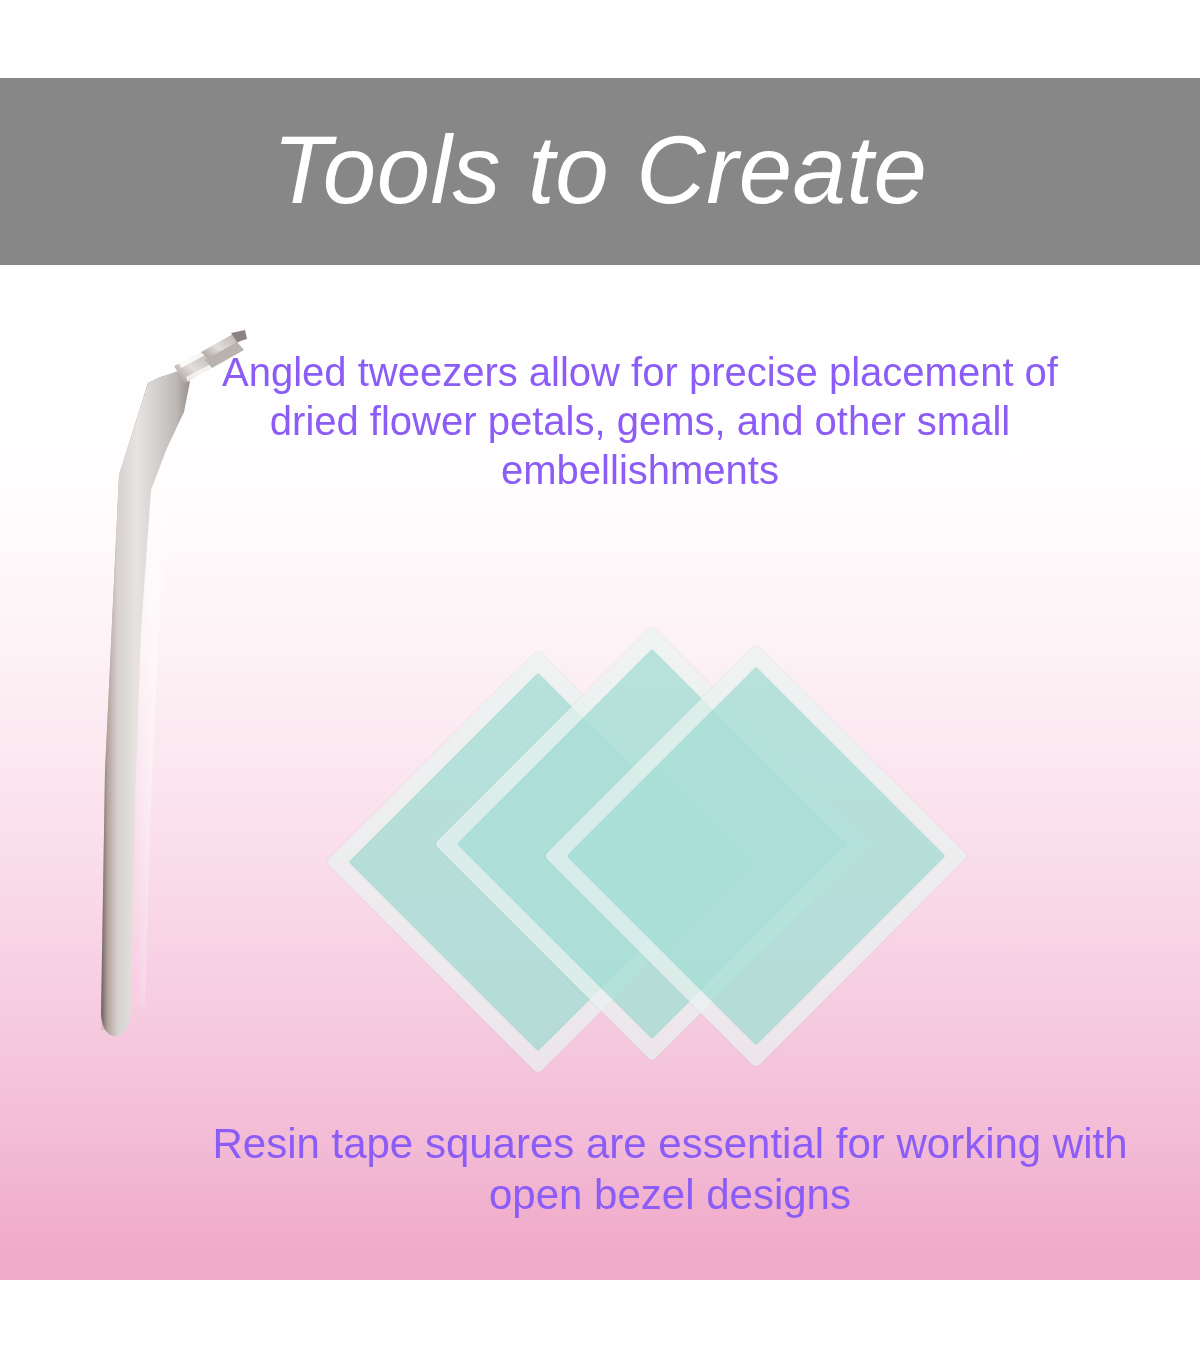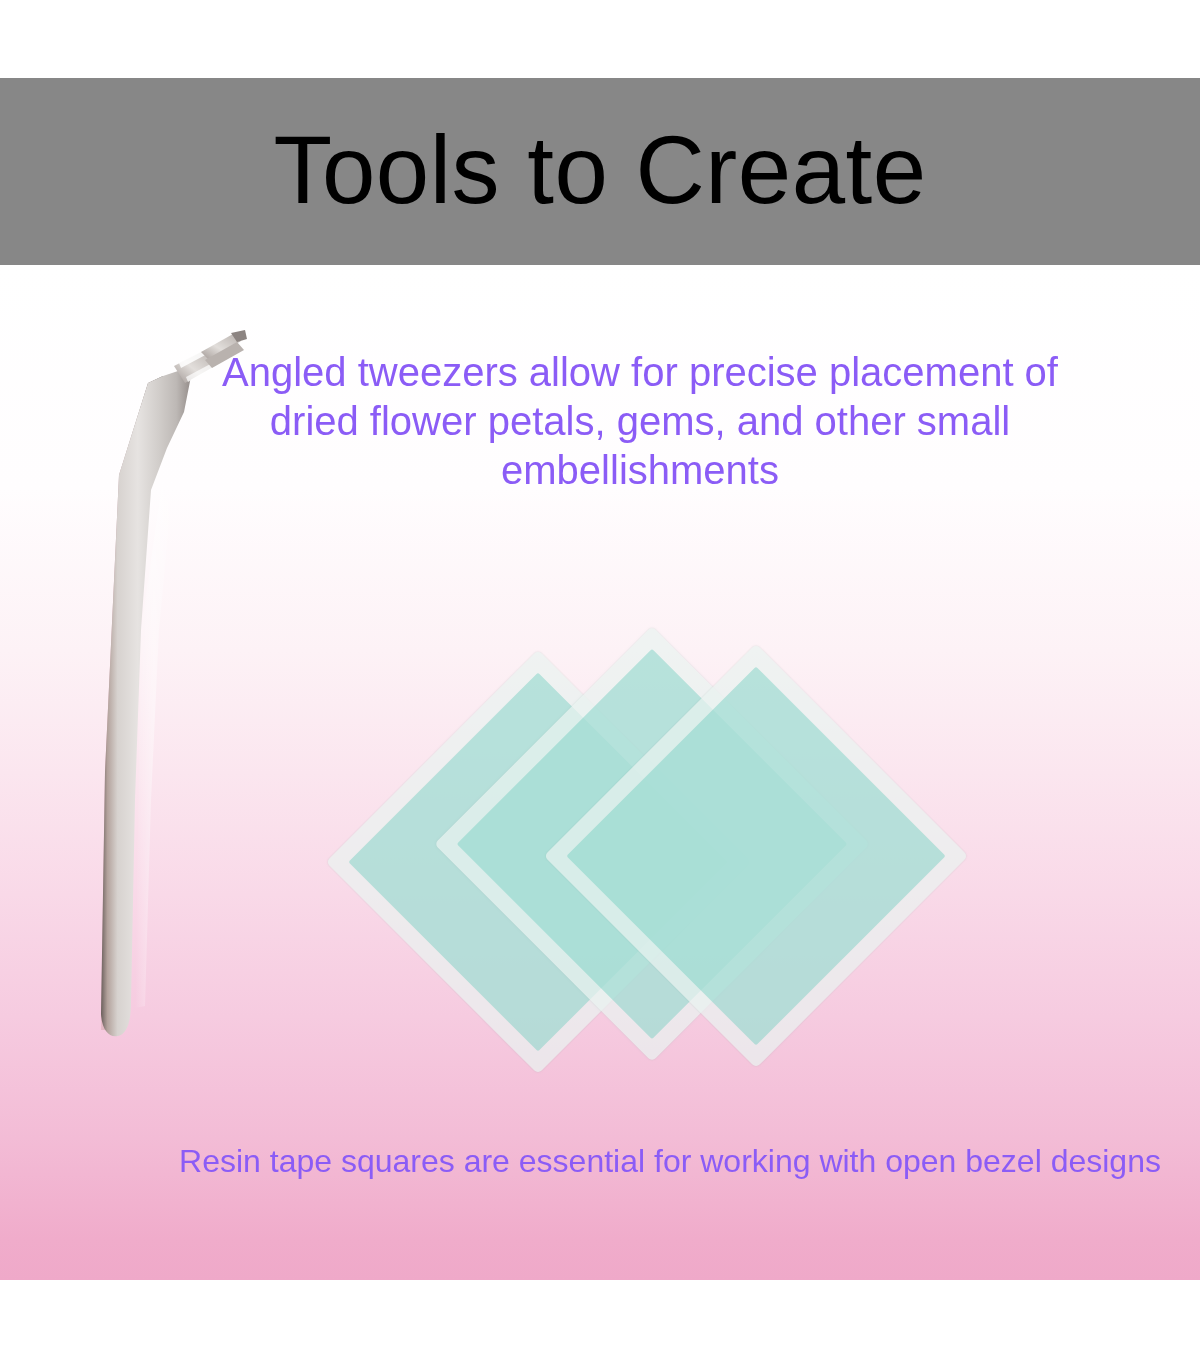--- a/index.html
+++ b/index.html
@@ -47,27 +47,28 @@
     top: 78px;
     width: 1200px;
     height: 187px;
     background: #878787;
     z-index: 5;
     display: flex;
     align-items: center;
     justify-content: center;
   }
   #header-title {
-    color: #000000;
+    color: #ffffff;
     font-size: 96px;
     font-weight: 400;
     letter-spacing: 0.5px;
     line-height: 1;
     white-space: nowrap;
     margin-top: -4px;
+    font-style: italic;
   }
 
   
   .caption {
     position: absolute;
     z-index: 20;
     color: #8b5cf6;
     text-align: center;
     font-weight: 400;
     line-height: 1.22;
@@ -75,22 +76,21 @@
   #caption-top {
     left: 200px;
     top: 348px;
     width: 880px;
     font-size: 40px;
   }
   #caption-bottom {
     left: 170px;
     top: 1118px;
     width: 1000px;
-    font-size: 32px;
-    margin-top: 24px;
+    font-size: 42px;
   }
 
   
   #tweezers {
     position: absolute;
     left: 55px;
     top: 330px;
     width: 200px;
     height: 740px;
     z-index: 15;

